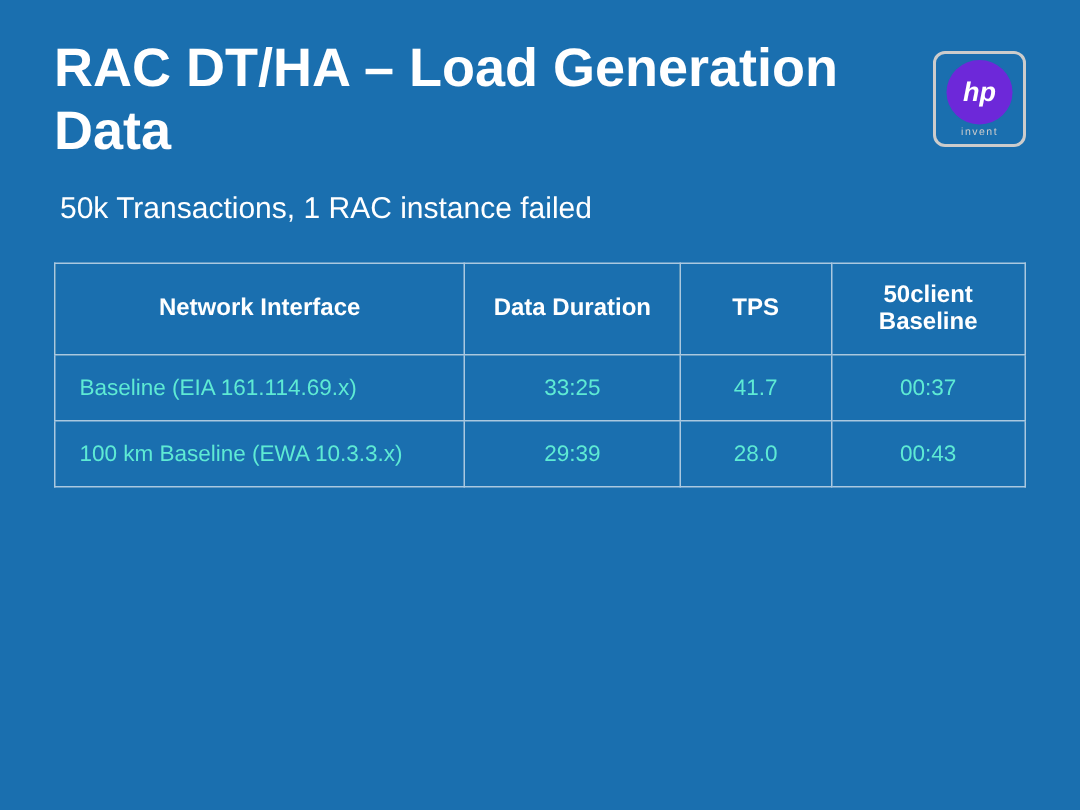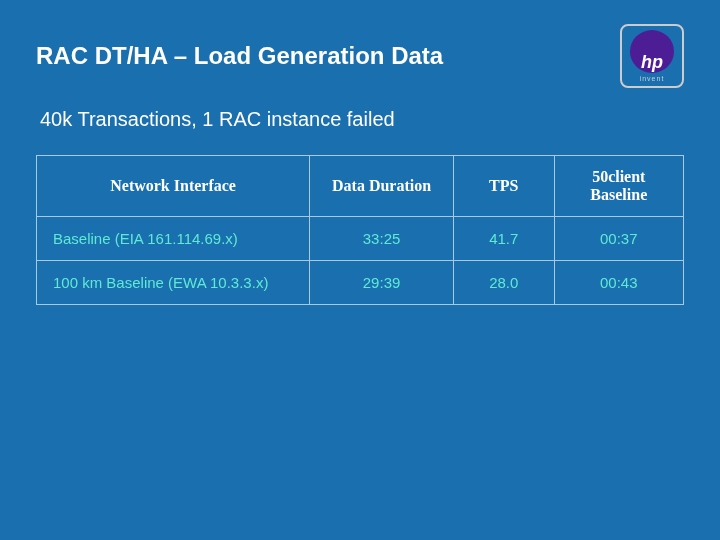--- a/index.html
+++ b/index.html
@@ -22,21 +22,21 @@
     }
 
     .header {
       display: flex;
       align-items: center;
       justify-content: space-between;
       margin-bottom: 20px;
     }
 
     .title {
-      font-size: 24px;
+      font-size: 36px;
       font-weight: bold;
       color: white;
     }
 
     .hp-logo {
       width: 64px;
       height: 64px;
       background-color: #1a6faf;
       border: 2px solid #ccc;
       border-radius: 8px;
@@ -44,23 +44,23 @@
       flex-direction: column;
       align-items: center;
       justify-content: center;
       padding: 4px;
     }
 
     .hp-logo-circle {
       width: 44px;
       height: 44px;
       border-radius: 50%;
-      background-color: #4c1d95;
+      background-color: #6d28d9;
       display: flex;
-      align-items: flex-end;
+      align-items: center;
       justify-content: center;
     }
 
     .hp-logo-text {
       font-size: 18px;
       font-weight: bold;
       color: white;
       font-style: italic;
     }
 
@@ -83,21 +83,20 @@
       border-collapse: collapse;
     }
 
     table {
       width: 100%;
       border-collapse: collapse;
     }
 
     thead tr {
       background-color: #14532d;
-      font-family: Liberation Serif, serif;
     }
 
     thead th {
       border: 1.5px solid #aac8e0;
       padding: 12px 16px;
       text-align: center;
       font-size: 16px;
       font-weight: bold;
       color: white;
       background-color: #1a6faf;
@@ -149,21 +148,21 @@
   <div class="header">
     <h1 class="title">RAC DT/HA – Load Generation Data</h1>
     <div class="hp-logo">
       <div class="hp-logo-circle">
         <span class="hp-logo-text">hp</span>
       </div>
       <span class="hp-logo-sub">invent</span>
     </div>
   </div>
 
-  <div class="subtitle">40k Transactions, 1 RAC instance failed</div>
+  <div class="subtitle">50k Transactions, 1 RAC instance failed</div>
 
   <div class="table-wrapper">
     <table>
       <thead>
         <tr>
           <th class="col-network">
             <span>Network Interface</span>
           </th>
           <th class="col-duration">
             <span>Data Duration</span>

